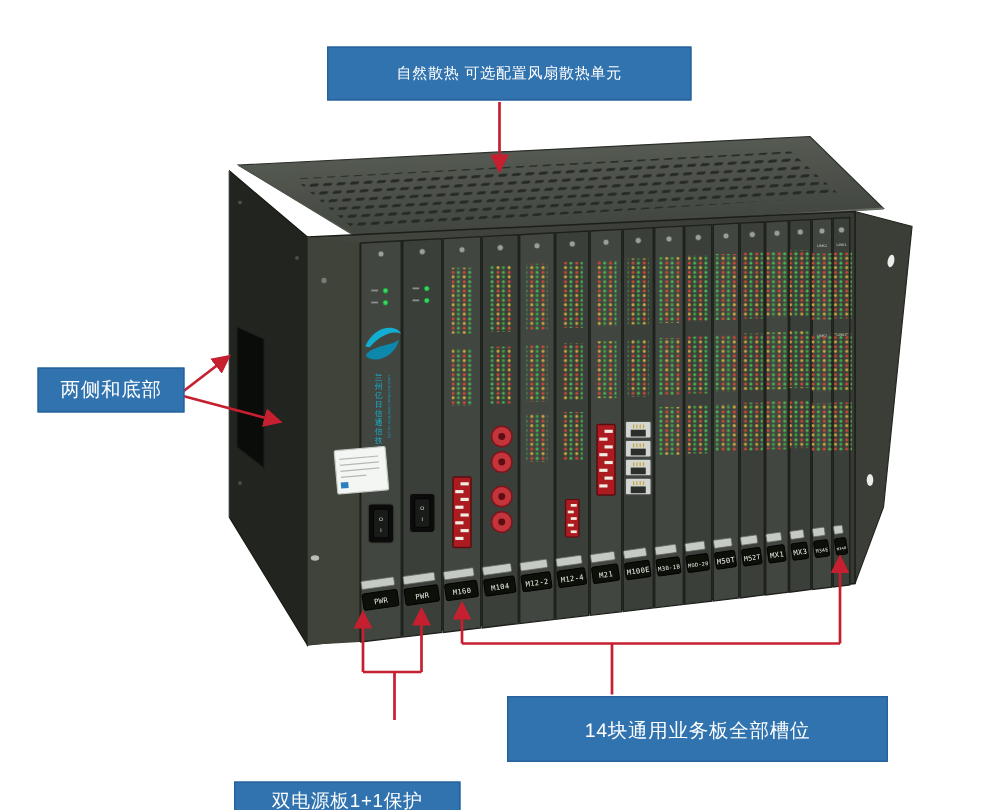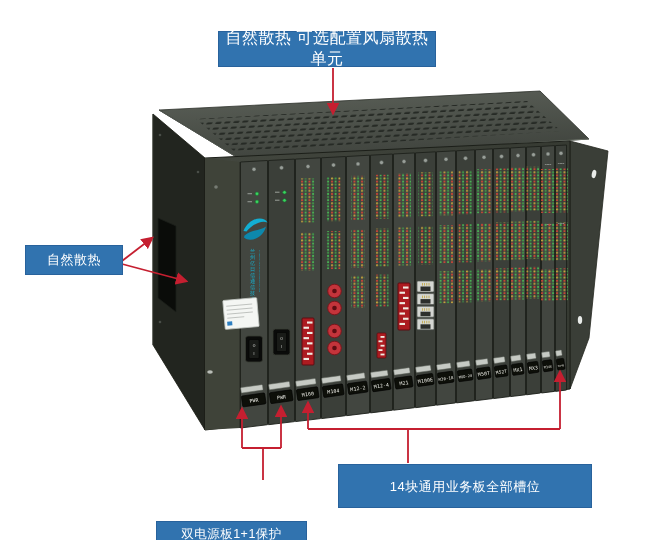--- a/index.html
+++ b/index.html
@@ -2,21 +2,21 @@
 <html><head>
 <meta charset="utf-8">
 <style>
   html,body{margin:0;padding:0;background:#fff;}
   .stage{position:relative;width:661px;height:540px;background:#ffffff;overflow:hidden;
          font-family:"Liberation Sans",sans-serif;}
   .stage svg{position:absolute;left:0;top:0;}
   .note{position:absolute;background:#3173af;border:1px solid #28629c;color:#fff;
         display:flex;align-items:center;justify-content:center;text-align:center;
         box-sizing:border-box;letter-spacing:0.5px;}
-  #note-top{left:218px;top:31px;width:218px;height:36px;font-size:16px;}
+  #note-top{left:218px;top:31px;width:243px;height:36px;font-size:10px;}
   #note-side{left:25px;top:245px;width:98px;height:30px;font-size:13px;}
   #note-power{left:156px;top:481px;width:151px;height:27px;font-size:12.5px;margin-top:40px;}
   #note-slots{left:338px;top:464px;width:254px;height:44px;font-size:13px;
               line-height:19px;flex-direction:column;}
 </style>
 </head>
 <body>
 
 <div class="stage">
 
@@ -370,18 +370,18 @@
       <path d="M263,480 L263,448 M242,448 L281,448"></path>
       <path d="M242,448 L242,409" marker-end="url(#ah)"></path>
       <path d="M281,448 L281,407" marker-end="url(#ah)"></path>
       <path d="M408,463 L408,429 M308,429 L560,429"></path>
       <path d="M308,429 L308,403" marker-end="url(#ah)"></path>
       <path d="M560,429 L560,372" marker-end="url(#ah)"></path>
     </g>
   </svg>
 
   <div class="note" id="note-top">自然散热 可选配置风扇散热单元</div>
-  <div class="note" id="note-side">自然散热</div>
+  <div class="note" id="note-side">两侧和底部</div>
   <div class="note" id="note-power">双电源板1+1保护</div>
   <div class="note" id="note-slots">
     <div>14块通用业务板全部槽位</div>
   </div>
 </div>
 
 </body></html>

